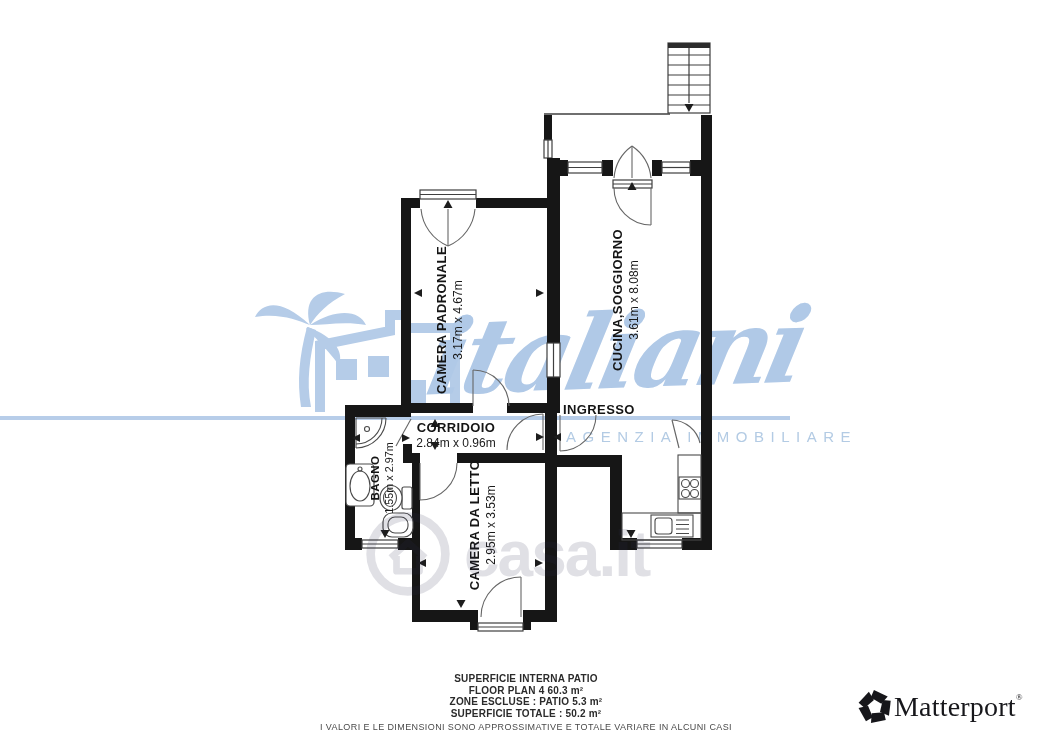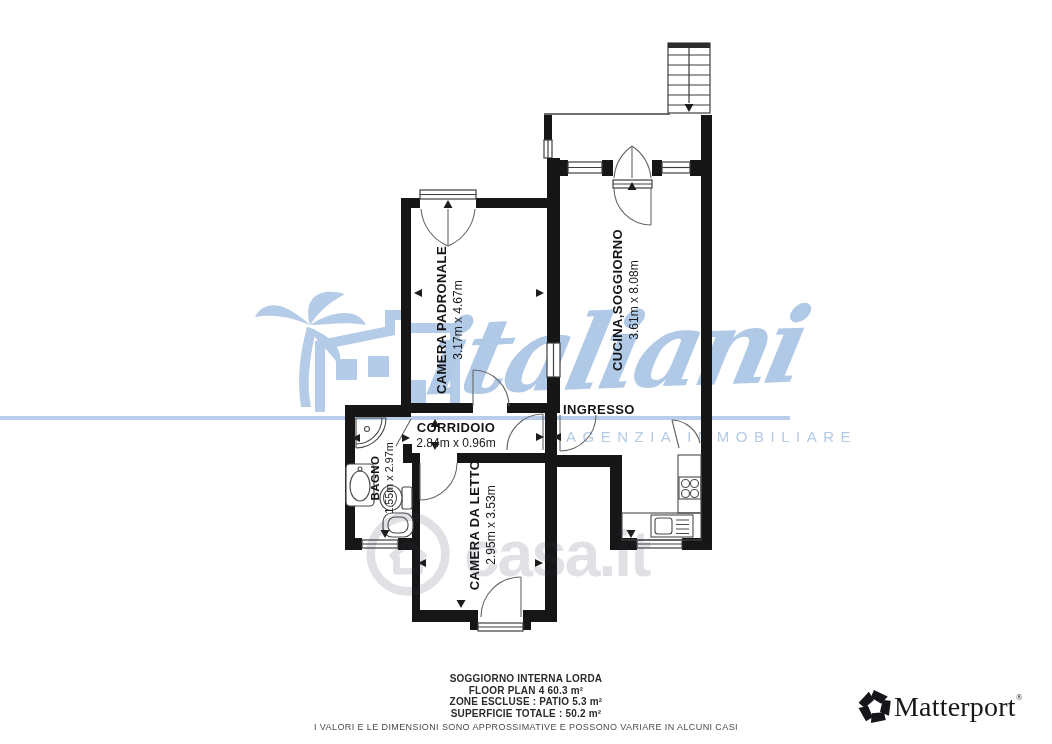--- a/index.html
+++ b/index.html
@@ -263,25 +263,25 @@
 
   <div class="wm-casa">
     <svg width="92" height="92" viewBox="0 0 96 96">
       <circle cx="48" cy="48" r="39" fill="none" stroke="rgba(50,50,78,0.15)" stroke-width="9"></circle>
       <path d="M30,52 L48,36 L66,52 M36,50 V66 H60 V50" fill="none" stroke="rgba(50,50,78,0.15)" stroke-width="7" stroke-linejoin="round"></path>
     </svg>
     <span class="txt">casa.it</span>
   </div>
 
   <div class="footer">
-    <div class="f">SOGGIORNO INTERNA LORDA</div>
+    <div class="f">SUPERFICIE INTERNA PATIO</div>
     <div class="f">FLOOR PLAN 4 60.3 m²</div>
     <div class="f">ZONE ESCLUSE :  PATIO 5.3 m²</div>
     <div class="f">SUPERFICIE TOTALE :  50.2 m²</div>
-    <div class="disc">I VALORI E LE DIMENSIONI SONO APPROSSIMATIVE E POSSONO VARIARE IN ALCUNI CASI</div>
+    <div class="disc">I VALORI E LE DIMENSIONI SONO APPROSSIMATIVE E TOTALE VARIARE IN ALCUNI CASI</div>
   </div>
 
   <div class="mp">
     <svg width="38" height="38" viewBox="0 0 36 36">
       <g fill="#16161a">
         <path d="M17,2 L30,8 L24,15 L14,9 Z"></path>
         <path d="M17,2 L30,8 L24,15 L14,9 Z" transform="rotate(72 18 18)"></path>
         <path d="M17,2 L30,8 L24,15 L14,9 Z" transform="rotate(144 18 18)"></path>
         <path d="M17,2 L30,8 L24,15 L14,9 Z" transform="rotate(216 18 18)"></path>
         <path d="M17,2 L30,8 L24,15 L14,9 Z" transform="rotate(288 18 18)"></path>

